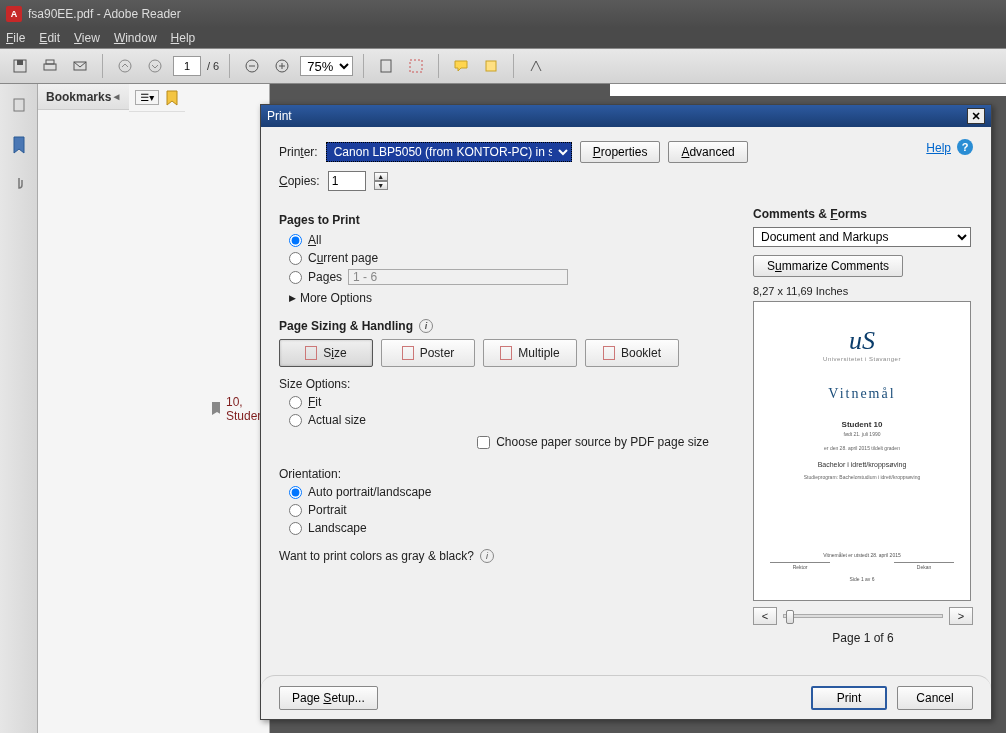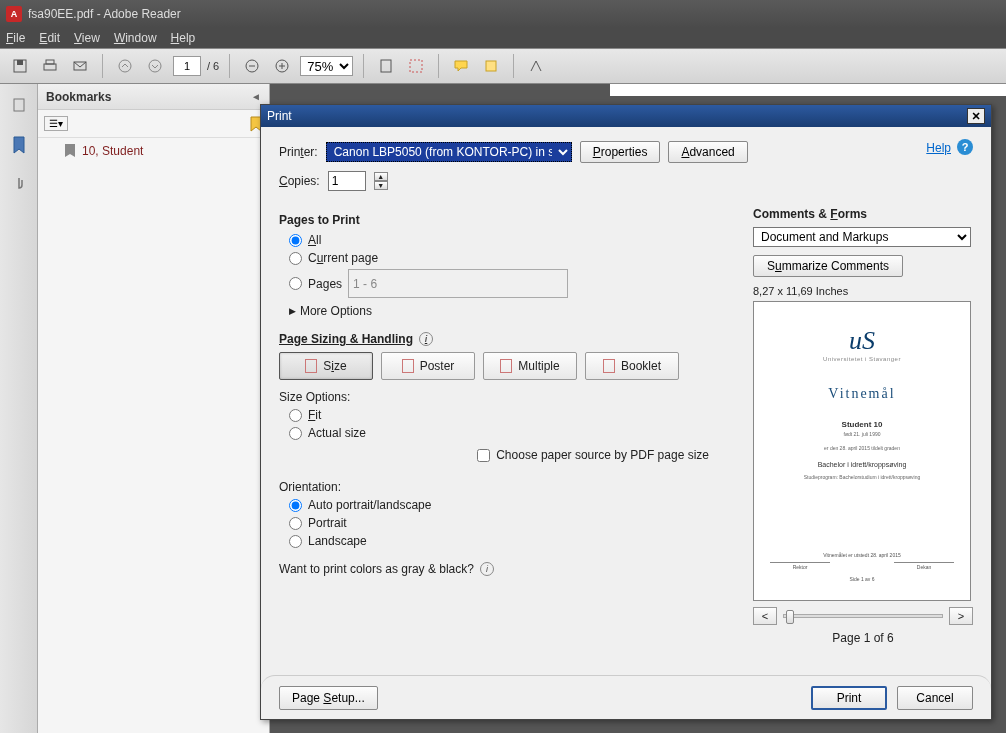--- a/index.html
+++ b/index.html
@@ -20,21 +20,21 @@
 .tbsep { width: 1px; height: 24px; background: #aaa; margin: 0 4px; }
 .pageinput { width: 28px; height: 20px; border: 1px solid #999; background: #fff; text-align: center; font-size: 11px; }
 .pagecount { font-size: 11px; color: #333; }
 .zoomsel { height: 20px; border: 1px solid #999; background: #fff; font-size: 13px; padding: 0 2px; }
 
 
 .main { display: flex; height: calc(733px - 28px - 20px - 36px); }
 .sidetabs { width: 38px; background: linear-gradient(90deg,#e6e6e6,#d6d6d6); border-right: 1px solid #aaa; padding-top: 10px; display: flex; flex-direction: column; align-items: center; gap: 18px; }
 .sidetab { width: 22px; height: 22px; display: flex; align-items: center; justify-content: center; color: #666; }
 
-.bookmarks { width: 232px; background: #f5f5f5; border-right: 1px solid #aaa; display: flex; flex-direction: column; }
+.bookmarks { width: 232px; background: #f5f5f5; border-right: 1px solid #aaa; display: flex; flex-direction: row; }
 .bm-header { height: 26px; background: linear-gradient(#f0f0f0,#e0e0e0); border-bottom: 1px solid #ccc; display: flex; align-items: center; padding: 0 8px; font-size: 12px; font-weight: bold; color: #333; justify-content: space-between; }
 .bm-tools { height: 28px; border-bottom: 1px solid #ddd; display: flex; align-items: center; padding: 0 6px; gap: 6px; justify-content: space-between; }
 .bm-tools .left { display:flex; gap:4px; align-items:center;}
 .bm-item { padding: 6px 8px 6px 26px; font-size: 12px; color: #7f1d1d; display: flex; align-items: center; gap: 6px; }
 
 .content { flex: 1; background: #555; position: relative; }
 .whitepage { position: absolute; left: 340px; top: 0; width: 430px; height: 12px; background: #fff; }
 
 
 .printdlg { position: absolute; left: 260px; top: 104px; width: 732px; height: 616px; background: #f0f0f0; border: 1px solid #444; box-shadow: 2px 2px 6px rgba(0,0,0,.4); display:flex; flex-direction:column;}
@@ -46,21 +46,21 @@
 select.sel, input.inp { border: 1px solid #767676; background: #fff; font-size: 12px; height: 20px; padding: 0 3px; }
 .sel.selected { background: #1a3d9c; color:#fff; border:1px dotted #000;}
 .btn { height: 22px; border: 1px solid #888; background: linear-gradient(#fdfdfd,#e6e6e6); font-size: 12px; padding: 0 12px; border-radius: 2px; }
 .btn.primary { border: 2px solid #2a5aa0;}
 .helplink { color: #0066cc; font-size: 12px; position:absolute; right:40px; top:14px; text-decoration: underline;}
 .helpq { position:absolute; right:18px; top:12px; width:16px;height:16px; border-radius:50%; background:#2a8dd4; color:#fff; font-size:11px; font-weight:bold; display:flex;align-items:center;justify-content:center;}
 
 .section-title { font-weight: bold; margin-top: 14px; margin-bottom: 6px; }
 .radio-row, .check-row { display: flex; align-items: center; gap: 6px; margin: 4px 0 4px 10px; }
 .radio-row input, .check-row input { margin: 0; }
-.pagesinput { width:220px; height:29px; border:1px solid #aaa; background:#f0f0f0; color:#888; padding:0 4px; font-size:12px;}
+.pagesinput { width:220px; height:16px; border:1px solid #aaa; background:#f0f0f0; color:#888; padding:0 4px; font-size:12px;}
 .moreopt { margin: 6px 0 0 10px; display:flex; align-items:center; gap:4px; font-size:12px;}
 .moreopt .tri { font-size:9px;}
 
 .sizing-btns { display: flex; gap: 8px; margin-top: 6px; }
 .sizebtn { width: 94px; height: 28px; border: 1px solid #999; background: linear-gradient(#fdfdfd,#e8e8e8); font-size: 12px; display:flex; align-items:center; justify-content:center; gap:6px; border-radius:2px;}
 .sizebtn.selected { border:1px solid #555; background:linear-gradient(#f0f0f0,#d8d8d8); box-shadow: inset 0 0 3px rgba(0,0,0,.2);}
 .sbicon { width:12px; height:14px; border:1px solid #c77; display:inline-block;}
 
 .info-i { width:14px;height:14px; border-radius:50%; border:1px solid #888; display:inline-flex;align-items:center;justify-content:center; font-size:9px; font-style:italic; color:#555; margin-left:6px;}
 
@@ -274,21 +274,21 @@
         <div class="radio-row">
             <input type="radio" style="">
             <span>Pa<u>g</u>es</span>
           <input class="pagesinput" value="1 - 6" style="">
         </div>
         <div class="moreopt">
             <span class="tri">▶</span>
             <span>More Options</span>
           </div>
 
-        <div class="section-title" style="display:flex;align-items:flex-end;text-decoration:underline;">
+        <div class="section-title" style="display:flex;align-items:flex-end;">
           <span>Page Sizing &amp; Handling</span>
           <span class="info-i">i</span>
         </div>
         <div class="sizing-btns">
           <div class="sizebtn selected">
               <span class="sbicon"></span>
               <span>S<u>i</u>ze</span>
             </div>
           <div class="sizebtn">
               <span class="sbicon"></span>

